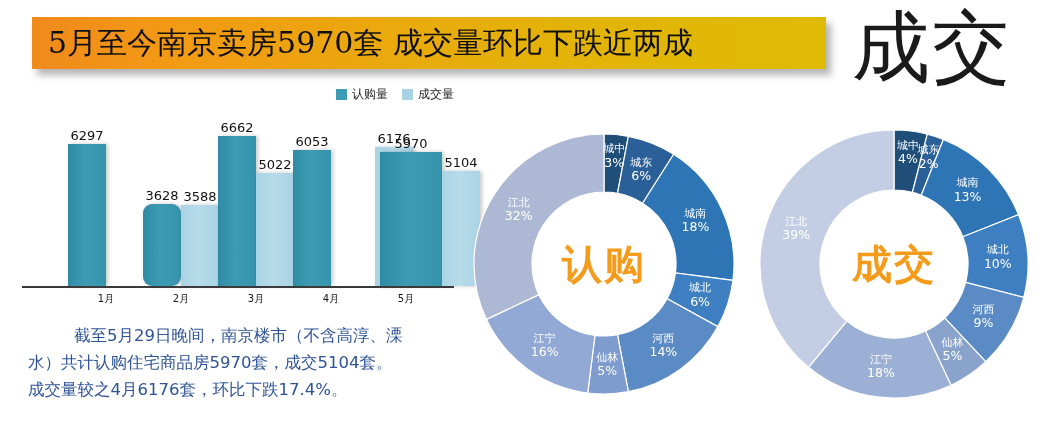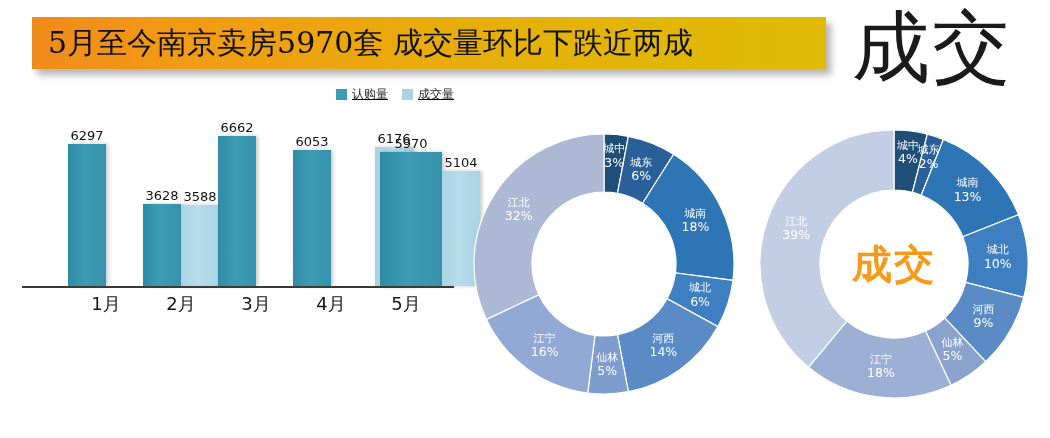--- a/index.html
+++ b/index.html
@@ -26,42 +26,42 @@
   .bigword{
     position:absolute;left:852px;top:-4px;
     font-family:"DejaVu Sans","Liberation Sans",sans-serif;
     font-size:78px;color:#1a1a1a;font-weight:300;white-space:nowrap;
     letter-spacing:2px;
   }
 
   
   .barchart{position:absolute;left:22px;top:86px;width:440px;height:230px;}
   .legend{
-    position:absolute;right:8px;top:0px;display:flex;gap:14px;align-items:center;text-decoration:underline;
+    position:absolute;right:8px;top:0px;display:flex;gap:14px;align-items:center;
   }
   .lg-item{display:flex;align-items:center;gap:5px;}
   .lg-swatch{width:11px;height:11px;display:inline-block;}
   .lg-label{font-size:12px;color:#1d1d1d;}
 
   .plot{position:absolute;left:0;top:22px;width:440px;height:178px;}
   .group{position:absolute;bottom:0;display:flex;align-items:flex-end;gap:0px;}
   .bar{position:relative;box-shadow:2px 0 4px rgba(0,0,0,.22);}
   .bar.dark{background:linear-gradient(90deg,#2f8ba4 0%,#3d9cb4 45%,#3593ab 100%);}
   .bar.light{background:linear-gradient(90deg,#a9d3e4 0%,#b7dcea 45%,#a9d3e4 100%);}
   .dlabel{
     position:absolute;bottom:100%;left:50%;transform:translateX(-50%);
     font-size:13px;color:#111;white-space:nowrap;margin-bottom:1px;
   }
   .axis{
     position:absolute;left:0;top:200px;width:432px;height:0;
     border-top:2px solid #3a3a3a;
   }
   .xlabels{position:absolute;left:0;top:203px;width:432px;height:26px;}
   .xlab{
-    position:absolute;font-size:18px;color:#161616;text-align:center;
+    position:absolute;font-size:10px;color:#161616;text-align:center;
     transform:translateX(-50%);top:3px;
   }
 
   
   .caption{
     position:absolute;left:28px;top:322px;width:430px;
     font-size:16.5px;line-height:27px;color:#2f5496;
     font-family:"DejaVu Sans","Liberation Sans",sans-serif;
   }
   .caption p{margin:0;}
@@ -104,30 +104,33 @@
       </span>
     </div>
 
     <div class="plot" id="plot">
         <div class="group" style="left: 46px; height: 178px;">
           <div class="bar dark" style="width: 38px; height: 142px;">
             <span class="dlabel">6297</span>
           </div>
         </div>
         <div class="group" style="left: 121px; height: 178px;">
-          <div class="bar dark" style="width: 38px; height: 82px;">
+          <div class="bar dark" style="width: 38px; height: 82px; border-radius: 9px;">
             <span class="dlabel">3628</span>
           </div>
           <div class="bar light" style="width: 38px; height: 81px;">
             <span class="dlabel">3588</span>
           </div>
         </div>
         <div class="group" style="left: 196px; height: 178px;">
           <div class="bar dark" style="width: 38px; height: 150px;">
             <span class="dlabel">6662</span>
+          </div>
+          <div class="bar light" style="width: 38px; height: 113px;">
+            <span class="dlabel">5022</span>
           </div>
         </div>
         <div class="group" style="left: 271px; height: 178px; gap: 44px;">
           <div class="bar dark" style="width: 38px; height: 136px;">
             <span class="dlabel">6053</span>
           </div>
           <div class="bar light" style="width: 38px; height: 139px;">
             <span class="dlabel">6176</span>
           </div>
         </div>
@@ -143,32 +146,38 @@
     <div class="axis"></div>
     <div class="xlabels" id="xlabels">
         <div class="xlab" style="left: 84px;">1月</div>
         <div class="xlab" style="left: 159px;">2月</div>
         <div class="xlab" style="left: 234px;">3月</div>
         <div class="xlab" style="left: 309px;">4月</div>
         <div class="xlab" style="left: 384px;">5月</div>
       </div>
   </div>
 
+  <div class="caption">
+    <p class="indent">截至5月29日晚间，南京楼市（不含高淳、溧</p>
+    <p>水）共计认购住宅商品房5970套，成交5104套。</p>
+    <p>成交量较之4月6176套，环比下跌17.4%。</p>
+  </div>
 
   <div class="donut-wrap" id="donut0" style="left:472px;top:128px;width:264px;height:272px;">
       <svg width="264" height="272" style="position: absolute; left: 0px; top: 0px;">
         <path d="M 132 6 A 130 130 0 0 1 156.3595708961442 8.302657405270466 L 145.49145465017216 65.27531794753442 A 72 72 0 0 0 132 64 Z" fill="#1f4e79" stroke="#ffffff" stroke-width="1.2"></path>
         <path d="M 156.3595708961442 8.302657405270466 A 130 130 0 0 1 201.65748334726953 26.23736968473804 L 170.57952923848774 75.2083893638549 A 72 72 0 0 0 145.49145465017216 65.27531794753442 Z" fill="#2a5f98" stroke="#ffffff" stroke-width="1.2"></path>
         <path d="M 201.65748334726953 26.23736968473804 A 130 130 0 0 1 260.97491117088214 152.29332036335953 L 203.4322584946424 145.02399281662989 A 72 72 0 0 0 170.57952923848774 75.2083893638549 Z" fill="#2e75b6" stroke="#ffffff" stroke-width="1.2"></path>
         <path d="M 260.97491117088214 152.29332036335953 A 130 130 0 0 1 245.9198684057023 198.62797763322297 L 195.09408096315818 170.6862645353235 A 72 72 0 0 0 203.4322584946424 145.02399281662989 Z" fill="#3d7fc1" stroke="#ffffff" stroke-width="1.2"></path>
         <path d="M 245.9198684057023 198.62797763322297 A 130 130 0 0 1 156.35957089614425 263.69734259472955 L 145.4914546501722 206.7246820524656 A 72 72 0 0 0 195.09408096315818 170.6862645353235 Z" fill="#5b8bc4" stroke="#ffffff" stroke-width="1.2"></path>
         <path d="M 156.35957089614425 263.69734259472955 A 130 130 0 0 1 115.70667963664049 264.97491117088214 L 122.97600718337011 207.4322584946424 A 72 72 0 0 0 145.4914546501722 206.7246820524656 Z" fill="#7e9ccd" stroke="#ffffff" stroke-width="1.2"></path>
         <path d="M 115.70667963664049 264.97491117088214 A 130 130 0 0 1 14.372483179417486 191.35130790345949 L 66.8524522224466 166.65610899268523 A 72 72 0 0 0 122.97600718337011 207.4322584946424 Z" fill="#91a9d4" stroke="#ffffff" stroke-width="1.2"></path>
         <path d="M 14.372483179417486 191.35130790345949 A 130 130 0 0 1 131.99999999999997 6 L 132 64 A 72 72 0 0 0 66.8524522224466 166.65610899268523 Z" fill="#adb9d4" stroke="#ffffff" stroke-width="1.2"></path>
       </svg>
+    <div class="donut-center" id="center0" style="font-size:40px;letter-spacing:2px;">认购</div>
   <div class="slice-label" style="left: 142.164px; top: 28.4793px;">
         <span class="nm">城中</span>
         <span class="pc">3%</span>
       </div>
       <div class="slice-label" style="left: 169.181px; top: 42.0926px;">
         <span class="nm">城东</span>
         <span class="pc">6%</span>
       </div>
       <div class="slice-label" style="left: 223.388px; top: 92.9963px;">
         <span class="nm">城南</span>

